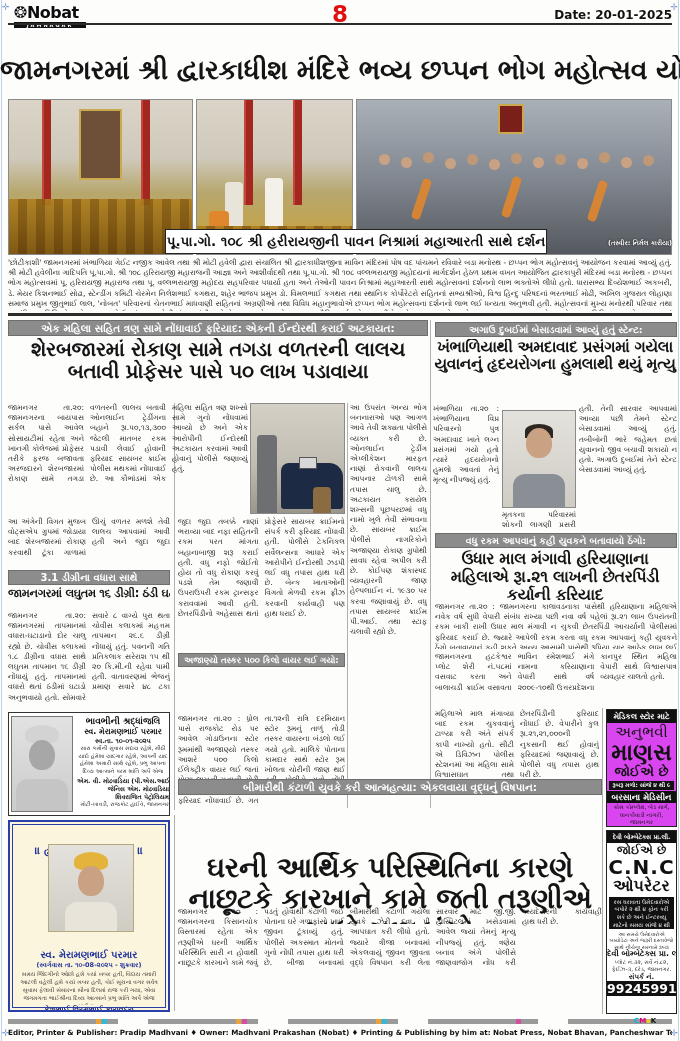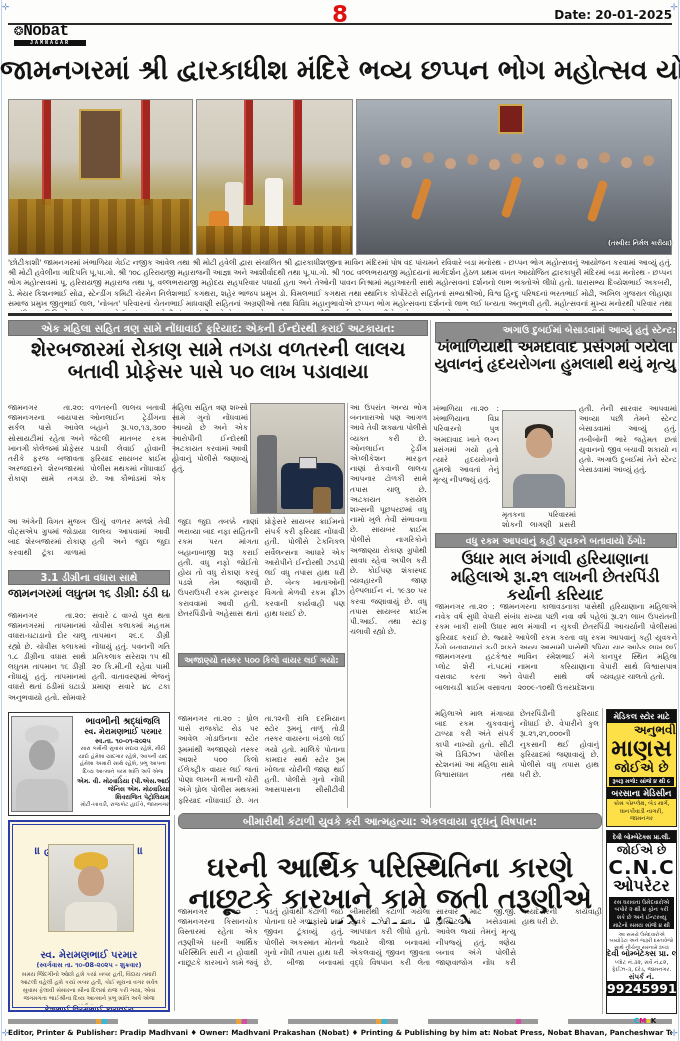--- a/index.html
+++ b/index.html
@@ -44,21 +44,21 @@
 
 <div id="page">
 
   <div class="abs regmark" style="left:2px;top:3px;">✛</div>
   <div class="abs regmark" style="right:2px;top:3px;">✛</div>
   <div class="abs regmark" style="left:2px;bottom:3px;">✛</div>
   <div class="abs regmark" style="right:2px;bottom:3px;">✛</div>
   <div class="abs" style="left:1px;top:0;width:1px;height:1041px;background:#9db2dd;opacity:.6;"></div>
   <div class="abs" style="right:1px;top:0;width:1px;height:1041px;background:#9db2dd;opacity:.6;"></div>
 
-  <div class="abs" style="left:14px;top:20px;width:130px;font-family:Liberation Mono, monospace;">
+  <div class="abs" style="left:14px;top:3px;width:130px;">
     <div style="font-weight:900;font-size:16px;color:#0d0d0d;letter-spacing:-0.5px;">
       <span>❂</span><span>Nobat</span>
     </div>
     <div style="width:72px;background:#111;color:#fff;font-size:5px;font-weight:700;text-align:center;letter-spacing:2px;">JAMNAGAR</div>
   </div>
   <div class="abs" style="left:0;top:1px;width:680px;text-align:center;font-weight:800;font-size:23px;color:#e01010;">8</div>
   <div class="abs" style="left:460px;top:8px;width:212px;text-align:right;font-weight:700;font-size:12px;color:#111;">Date: 20-01-2025</div>
   <div class="abs hline" style="left:8px;top:23px;width:664px;height:2px;"></div>
 
 
@@ -78,20 +78,21 @@
     <div class="figure" style="left:8%;bottom:6%;width:20px;height:34px;background:#e0862c;"></div>
     <div class="baskets" style="height:18%;"></div>
   </div>
   <div class="photo ph-group" style="left:356px;top:99px;width:316px;height:156px;">
     <div class="heads" style="left:22px;top:54px;"></div>
     <div class="sash" style="left:60px;top:78px;"></div>
     <div class="sash" style="left:150px;top:76px;"></div>
     <div class="sash" style="left:236px;top:80px;"></div>
     <div class="abs" style="left:45%;top:4px;width:26px;height:30px;background:#7a1f1a;border:2px solid #caa94f;"></div>
   </div>
+  <div class="abs" style="left:165px;top:229px;width:382px;height:25px;background:#fff;border:1px solid #222;font-weight:800;font-size:13.5px;color:#111;text-align:center;line-height:23px;overflow:hidden;white-space:nowrap;">પૂ.પા.ગો. ૧૦૮ શ્રી હરીરાયજીની પાવન નિશ્રામાં મહાઆરતી સાથે દર્શન</div>
   <div class="abs" style="left:592px;top:239px;width:80px;height:13px;color:#fff;font-size:6.5px;font-weight:700;text-align:right;text-shadow:0 0 2px #000;">(તસ્વીર: નિર્મલ કારીયા)</div>
 
   <div class="abs body-sm" style="left:8px;top:258px;width:664px;height:53px;">'છોટીકાશી' જામનગરમાં ખંભાળિયા ગેઈટ નજીક આવેલ તથા શ્રી મોટી હવેલી દ્વારા સંચાલિત શ્રી દ્વારકાધીશજીના માવિન મંદિરમાં પોષ વદ પાંચમને રવિવારે બડા મનોરથ - છપ્પન ભોગ મહોત્સવનું આયોજન કરવામાં આવ્યું હતું. શ્રી મોટી હવેલીના ગાદિપતિ પૂ.પા.ગો. શ્રી ૧૦૮ હરિરાયજી મહારાજની આજ્ઞા અને આશીર્વાદથી તથા પૂ.પા.ગો. શ્રી ૧૦૮ વલ્લભરાયજી મહોદયનાં માર્ગદર્શન હેઠળ પ્રથમ વખત આયોજિત દ્વારકાપુરી મંદિરમાં બડા મનોરથ - છપ્પન ભોગ મહોત્સવમાં પૂ. હરિરાયજી મહારાજ તથા પૂ. વલ્લભરાયજી મહોદય સહપરિવાર પધાર્યા હતા અને તેઓની પાવન નિશ્રામાં મહાઆરતી સાથે મહોત્સવનાં દર્શનનો લાભ ભક્તોએ લીધો હતો. ધારાસભ્ય દિવ્યેશભાઈ અકબરી, ડે. મેયર કિશનભાઈ સોઢા, સ્ટેન્ડીંગ કમિટી ચેરમેન નિલેશભાઈ કગથરા, શહેર ભાજપ પ્રમુખ ડો. વિમલભાઈ કગથરા તથા સ્થાનિક કોર્પોરેટરો સહિતનાં સભ્યશ્રીઓ, વિશ્વ હિન્દુ પરિષદનાં ભરતભાઈ મોઢી, અખિલ ગુજરાત લોહાણા સમાજ પ્રમુખ જીતુભાઈ લાલ, 'નોબત' પરિવારનાં ચેતનભાઈ માધવાણી સહિતનાં અગ્રણીઓ તથા વિવિધ મહાનુભાવોએ છપ્પન ભોગ મહોત્સવના દર્શનનો લાભ લઈ ધન્યતા અનુભવી હતી. મહોત્સવનાં મુખ્ય મનોરથી પરિવાર તથા આમંત્રિત અતિથિઓ અને મહાનુભાવો ઉપરાંત હજારોની સંખ્યામાં વૈષ્ણવોએ છપ્પન ભોગ મહોત્સવના અલૌકિક દર્શનનો લાભ લીધો હતો. સમગ્ર આયોજનને સફળ બનાવવા છપ્પન ભોગ મહોત્સવ સમિતિ દ્વારા જહેમત કરવામાં આવી હતી.</div>
   <div class="abs hline" style="left:8px;top:313px;width:664px;height:2.5px;"></div>
 
   <div class="abs vline" style="left:174px;top:403px;height:407px;"></div>
   <div class="abs vline" style="left:347px;top:403px;height:405px;"></div>
   <div class="abs vline" style="left:430px;top:320px;height:488px;"></div>
   <div class="abs vline" style="left:602px;top:708px;height:306px;"></div>
   <div class="abs vline" style="left:174px;top:815px;height:196px;"></div>
@@ -102,21 +103,21 @@
   <div class="photo ph-news" style="left:250px;top:403px;width:95px;height:111px;">
     <div class="figure" style="left:6px;bottom:0;width:20px;height:78px;"></div>
     <div class="car" style="left:30px;bottom:4px;width:62px;height:46px;"></div>
     <div class="laptop" style="left:48px;bottom:44px;width:18px;height:12px;"></div>
     <div class="figure brown" style="left:62px;bottom:0;width:18px;height:26px;"></div>
   </div>
   <div class="abs body-sm cols2" style="left:8px;top:517px;width:162px;height:47px;">આ અંગેની વિગત મુજબ વોટ્સએપ ગ્રુપમાં જોડાયા બાદ શેરબજારમાં રોકાણ કરવાથી ટૂંકા ગાળામાં ઊંચું વળતર મળશે તેવી લાલચ આપવામાં આવી હતી અને જુદા જુદા ખાતાઓમાં રકમ ભરાવવામાં આવી હતી.</div>
   <div class="abs body-sm cols2" style="left:178px;top:517px;width:167px;height:131px;">જુદા જુદા તબક્કે નાણાં ભરાવ્યા બાદ નફા સહિતની રકમ પરત માંગતા બહાનાબાજી શરૂ કરાઈ હતી. વધુ નફો જોઈતો હોય તો વધુ રોકાણ કરવું પડશે તેમ જણાવી ઉપરાઉપરી રકમ ટ્રાન્સફર કરાવવામાં આવી હતી. છેતરપિંડીનો અહેસાસ થતાં પ્રોફેસરે સાયબર ક્રાઈમનો સંપર્ક કરી ફરિયાદ નોંધાવી હતી. પોલીસે ટેકનિકલ સર્વેલન્સના આધારે એક આરોપીને ઈન્દોરથી ઝડપી લઈ વધુ તપાસ હાથ ધરી છે. બેન્ક ખાતાઓની વિગતો મેળવી રકમ ફ્રીઝ કરવાની કાર્યવાહી પણ હાથ ધરાઈ છે.</div>
   <div class="abs body-sm" style="left:350px;top:403px;width:77px;height:404px;">આ ઉપરાંત અન્ય ભોગ બનનારાઓ પણ આગળ આવે તેવી શક્યતા પોલીસે વ્યક્ત કરી છે. ઓનલાઈન ટ્રેડીંગ એપ્લીકેશન મારફત નાણાં રોકવાની લાલચ આપનાર ટોળકી સામે તપાસ ચાલુ છે. અટકાયત કરાયેલ શખ્સની પૂછપરછમાં વધુ નામો ખુલે તેવી સંભાવના છે. સાયબર ક્રાઈમ પોલીસે નાગરિકોને અજાણ્યા રોકાણ ગ્રુપોથી સાવધ રહેવા અપીલ કરી છે. કોઈપણ શંકાસ્પદ વ્યવહારની જાણ હેલ્પલાઈન નં. ૧૯૩૦ પર કરવા જણાવાયું છે. વધુ તપાસ સાયબર ક્રાઈમ પી.આઈ. તથા સ્ટાફ ચલાવી રહ્યો છે.</div>
 
-  <div class="abs kicker" style="left:435px;top:322px;width:242px;height:21px;font-size:9.5px;line-height:13px;text-align:right;">અગાઉ દુબઈમાં બેસાડવામાં આવ્યું હતું સ્ટેન્ટ:</div>
+  <div class="abs kicker" style="left:435px;top:322px;width:242px;height:15px;font-size:9.5px;line-height:13px;">અગાઉ દુબઈમાં બેસાડવામાં આવ્યું હતું સ્ટેન્ટ:</div>
   <div class="abs hl" style="left:433px;top:339px;width:244px;height:60px;font-size:15.5px;">ખંભાળિયાથી અમદાવાદ પ્રસંગમાં ગયેલા યુવાનનું હૃદયરોગના હુમલાથી થયું મૃત્યુ</div>
   <div class="abs body-sm" style="left:433px;top:404px;width:66px;height:124px;">ખંભાળિયા તા.૨૦ : ખંભાળિયાના વિપ્ર પરિવારનો પુત્ર અમદાવાદ ખાતે લગ્ન પ્રસંગમાં ગયો હતો ત્યારે હૃદયરોગનો હુમલો આવતાં તેનું મૃત્યુ નીપજ્યું હતું.</div>
   <div class="photo portrait" style="left:502px;top:410px;width:74px;height:98px;">
     <div class="p-hair"></div>
     <div class="p-head"></div>
     <div class="p-body" style="background:#8a8f96;"></div>
   </div>
   <div class="abs body-sm" style="left:502px;top:510px;width:74px;height:18px;">મૃતકના પરિવારમાં શોકની લાગણી પ્રસરી જવા પામી છે.</div>
   <div class="abs kicker" style="left:435px;top:533px;width:242px;height:15px;font-size:9.5px;line-height:13px;">વધુ રકમ આપવાનું કહી યુવકને બતાવાયો ઠેંગો:</div>
 
@@ -158,27 +159,27 @@
       <div class="p-head" style="top:24%;"></div>
       <div class="p-body" style="background:#e8e4da;"></div>
     </div>
     <div style="margin-top:92px;font-weight:800;font-size:10px;color:#20329b;white-space:nowrap;overflow:hidden;">સ્વ. મેરામણભાઈ પરમાર</div>
     <div style="font-weight:700;font-size:6.5px;color:#20329b;">(સ્વર્ગવાસ તા. ૧૦-08-૨૦૨૫ - શુક્રવાર)</div>
     <div style="padding:1px 6px;font-size:5.8px;line-height:1.4;color:#333;height:36px;overflow:hidden;">સમય જિંદગીનો ઓછો હશે કયાં ખબર હતી, વિદાય તમારી આટલી વહેલી હશે કયાં ખબર હતી, કોઈ સૂચના વગર સર્વત્ર સુવાસ ફેલાવી સંસારના સૌના દિલમાં રાજ કરી ગયા, એવા જગમગતા ભાઈશ્રીના દિવ્ય આત્માને પ્રભુ શાંતિ અર્પે એજ પ્રાર્થના...</div>
     <div style="font-weight:800;font-size:7.8px;color:#1c2c80;white-space:nowrap;overflow:hidden;">કેશુભાઈ વિરમભાઈ કારાવદરા</div>
     <div style="font-weight:800;font-size:7.8px;color:#1c2c80;white-space:nowrap;overflow:hidden;">પુંજાભાઈ જેસાભાઈ કારાવદરા</div>
   </div>
 
-  <div class="abs kicker" style="left:178px;top:813px;width:424px;height:16px;font-size:10.5px;line-height:14px;border-radius:6px;">બીમારીથી કંટાળી યુવકે કરી આત્મહત્યા: એકલવાયા વૃદ્ધનું વિષપાન:</div>
+  <div class="abs kicker" style="left:178px;top:779px;width:424px;height:16px;font-size:10.5px;line-height:14px;">બીમારીથી કંટાળી યુવકે કરી આત્મહત્યા: એકલવાયા વૃદ્ધનું વિષપાન:</div>
   <div class="abs hl" style="left:178px;top:852px;width:424px;height:72px;font-size:28px;">ઘરની આર્થિક પરિસ્થિતિના કારણે નાછૂટકે કારખાને કામે જતી તરૂણીએ ખાધો ગળાફાંસો</div>
   <div class="abs body-sm cols5" style="left:178px;top:907px;width:424px;height:100px;">જામનગર તા.૨૦ : જામનગરના કિસાનચોક વિસ્તારમાં રહેતા એક તરૂણીએ ઘરની આર્થિક પરિસ્થિતિ સારી ન હોવાથી નાછૂટકે કારખાને કામે જવું પડતું હોવાથી કંટાળી જઈ પોતાના ઘરે ગળાફાંસો ખાઈ જીવન ટૂંકાવ્યું હતું. પોલીસે અકસ્માત મોતનો ગુનો નોંધી તપાસ હાથ ધરી છે. બીજા બનાવમાં બીમારીથી કંટાળી ગયેલા યુવકે ઝેરી દવા પી આપઘાત કરી લીધો હતો. જ્યારે ત્રીજા બનાવમાં એકલવાયું જીવન જીવતા વૃદ્ધે વિષપાન કરી લેતા સારવાર માટે જી.જી. હોસ્પિટલમાં ખસેડવામાં આવેલ જ્યાં તેમનું મૃત્યુ નીપજ્યું હતું. ત્રણેય બનાવ અંગે પોલીસે જાણવાજોગ નોંધ કરી કાયદેસરની કાર્યવાહી હાથ ધરી છે.</div>
 
-  <div class="abs" style="left:606px;top:709px;width:71px;height:118px;border:1px solid #222;background:#fde047;overflow:hidden;text-align:center;">
+  <div class="abs" style="left:606px;top:709px;width:71px;height:118px;border:1px solid #222;background:#d946ef;overflow:hidden;text-align:center;">
     <div class="adbar" style="height:13px;font-size:8px;line-height:13px;">મેડિકલ સ્ટોર માટે</div>
-    <div style="font-weight:700;font-size:12px;color:#111;text-align:right;">અનુભવી</div>
+    <div style="font-weight:400;font-size:15px;color:#111;">અનુભવી</div>
     <div style="font-weight:900;font-size:23px;line-height:1.0;color:#111;">માણસ</div>
     <div style="font-weight:800;font-size:13px;color:#111;">જોઈએ છે</div>
     <div class="adbar" style="height:9px;font-size:5.8px;line-height:9px;margin:1px 2px;">રૂબરૂ મળો: સાંજે ૪ થી ૯</div>
     <div class="adbar" style="height:12px;font-size:8.5px;line-height:12px;margin:1px 0;">બરસાના મેડિસીન</div>
     <div style="font-size:5.8px;line-height:1.3;color:#111;padding:0 2px;">ક્રોસ કોમ્પ્લેક્ષ, બેડ માર્ગ, ધાનકીવાડી નાગરી, જામનગર</div>
   </div>
 
   <div class="abs" style="left:606px;top:830px;width:71px;height:184px;border:1px solid #222;background:#fff;overflow:hidden;text-align:center;">
     <div class="adbar" style="height:12px;font-size:6.3px;line-height:12px;">દેવી બોમ્બેટેક્સ પ્રા.લી.</div>
     <div style="font-weight:800;font-size:12px;color:#111;">જોઈએ છે</div>

